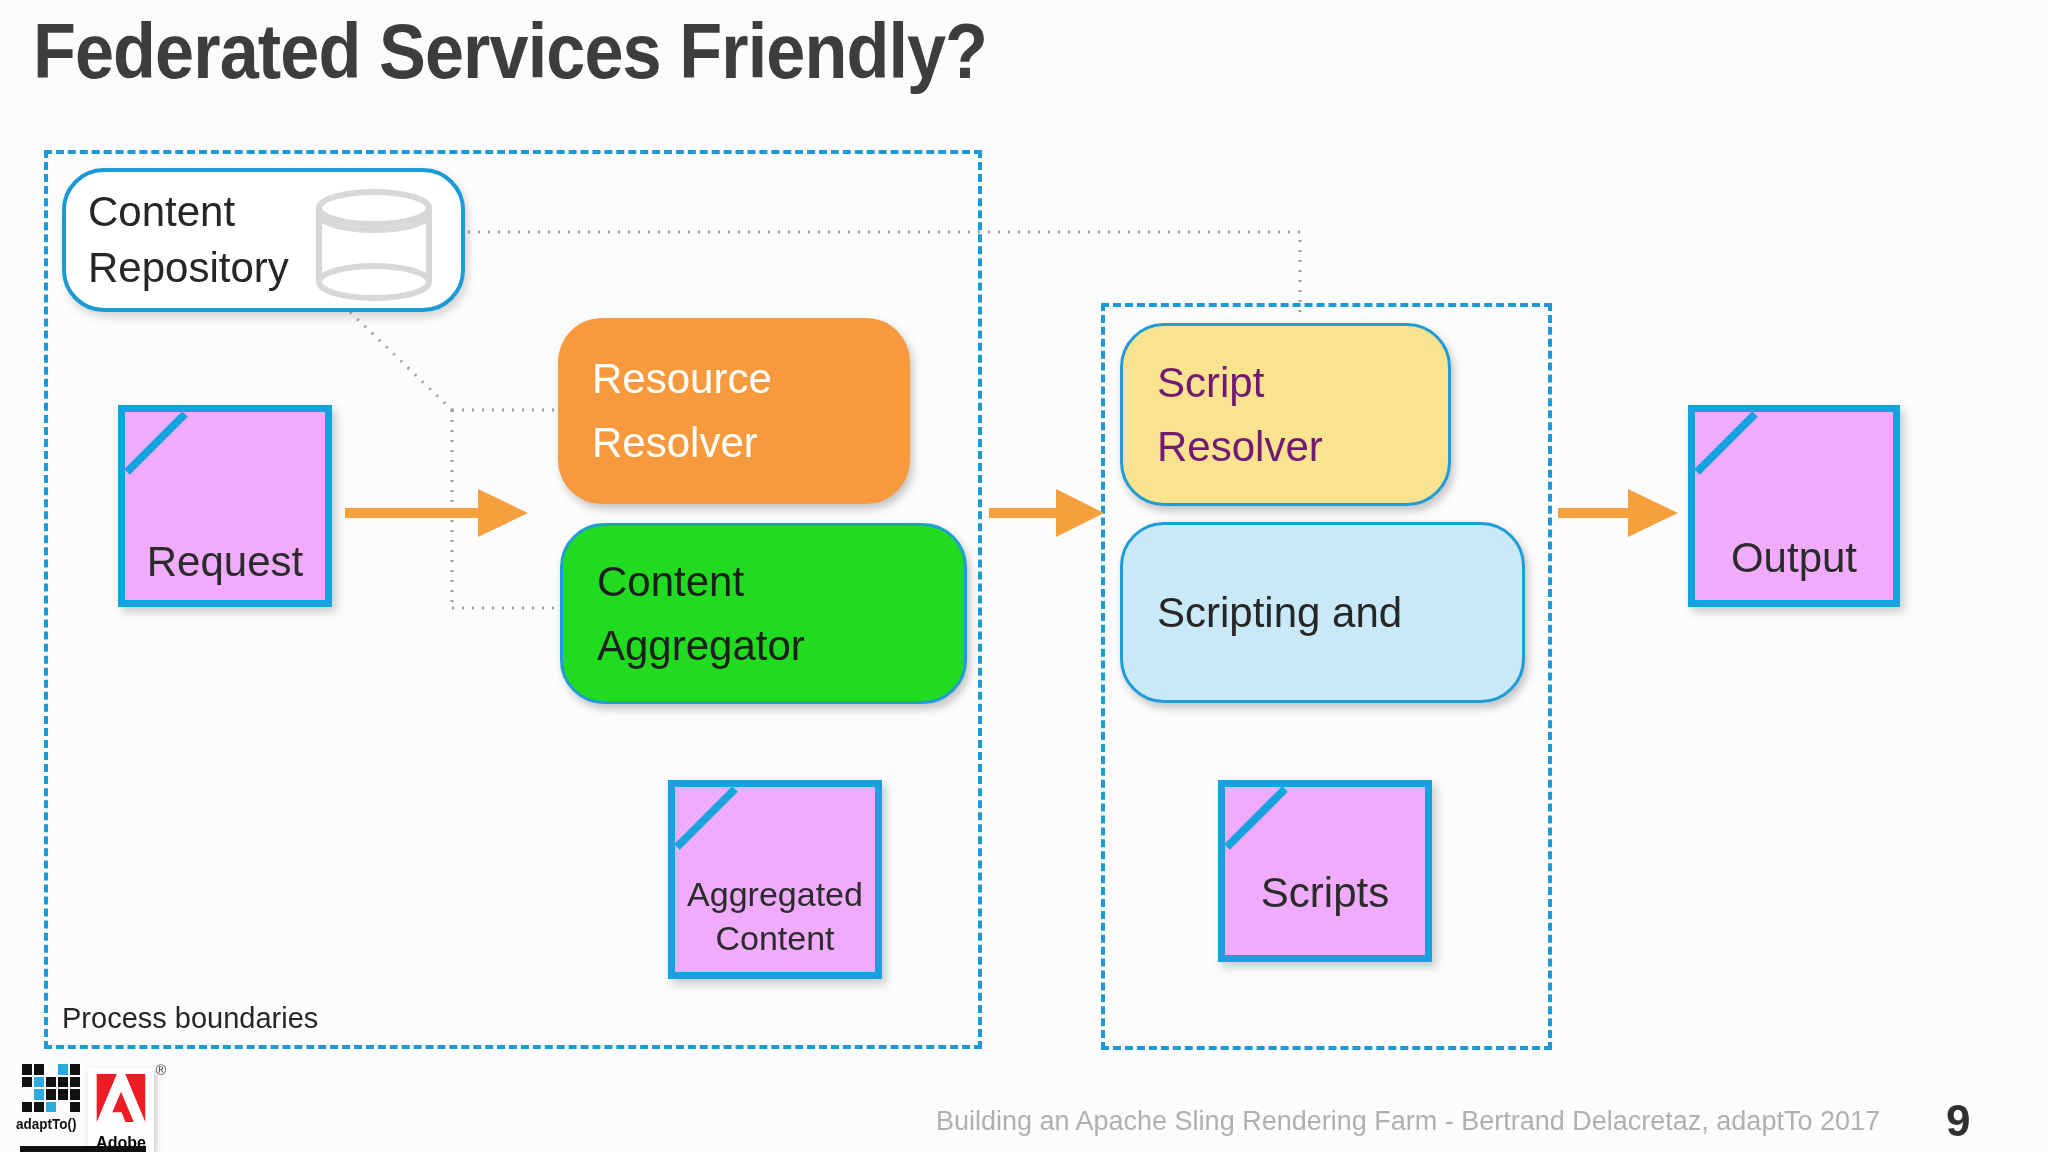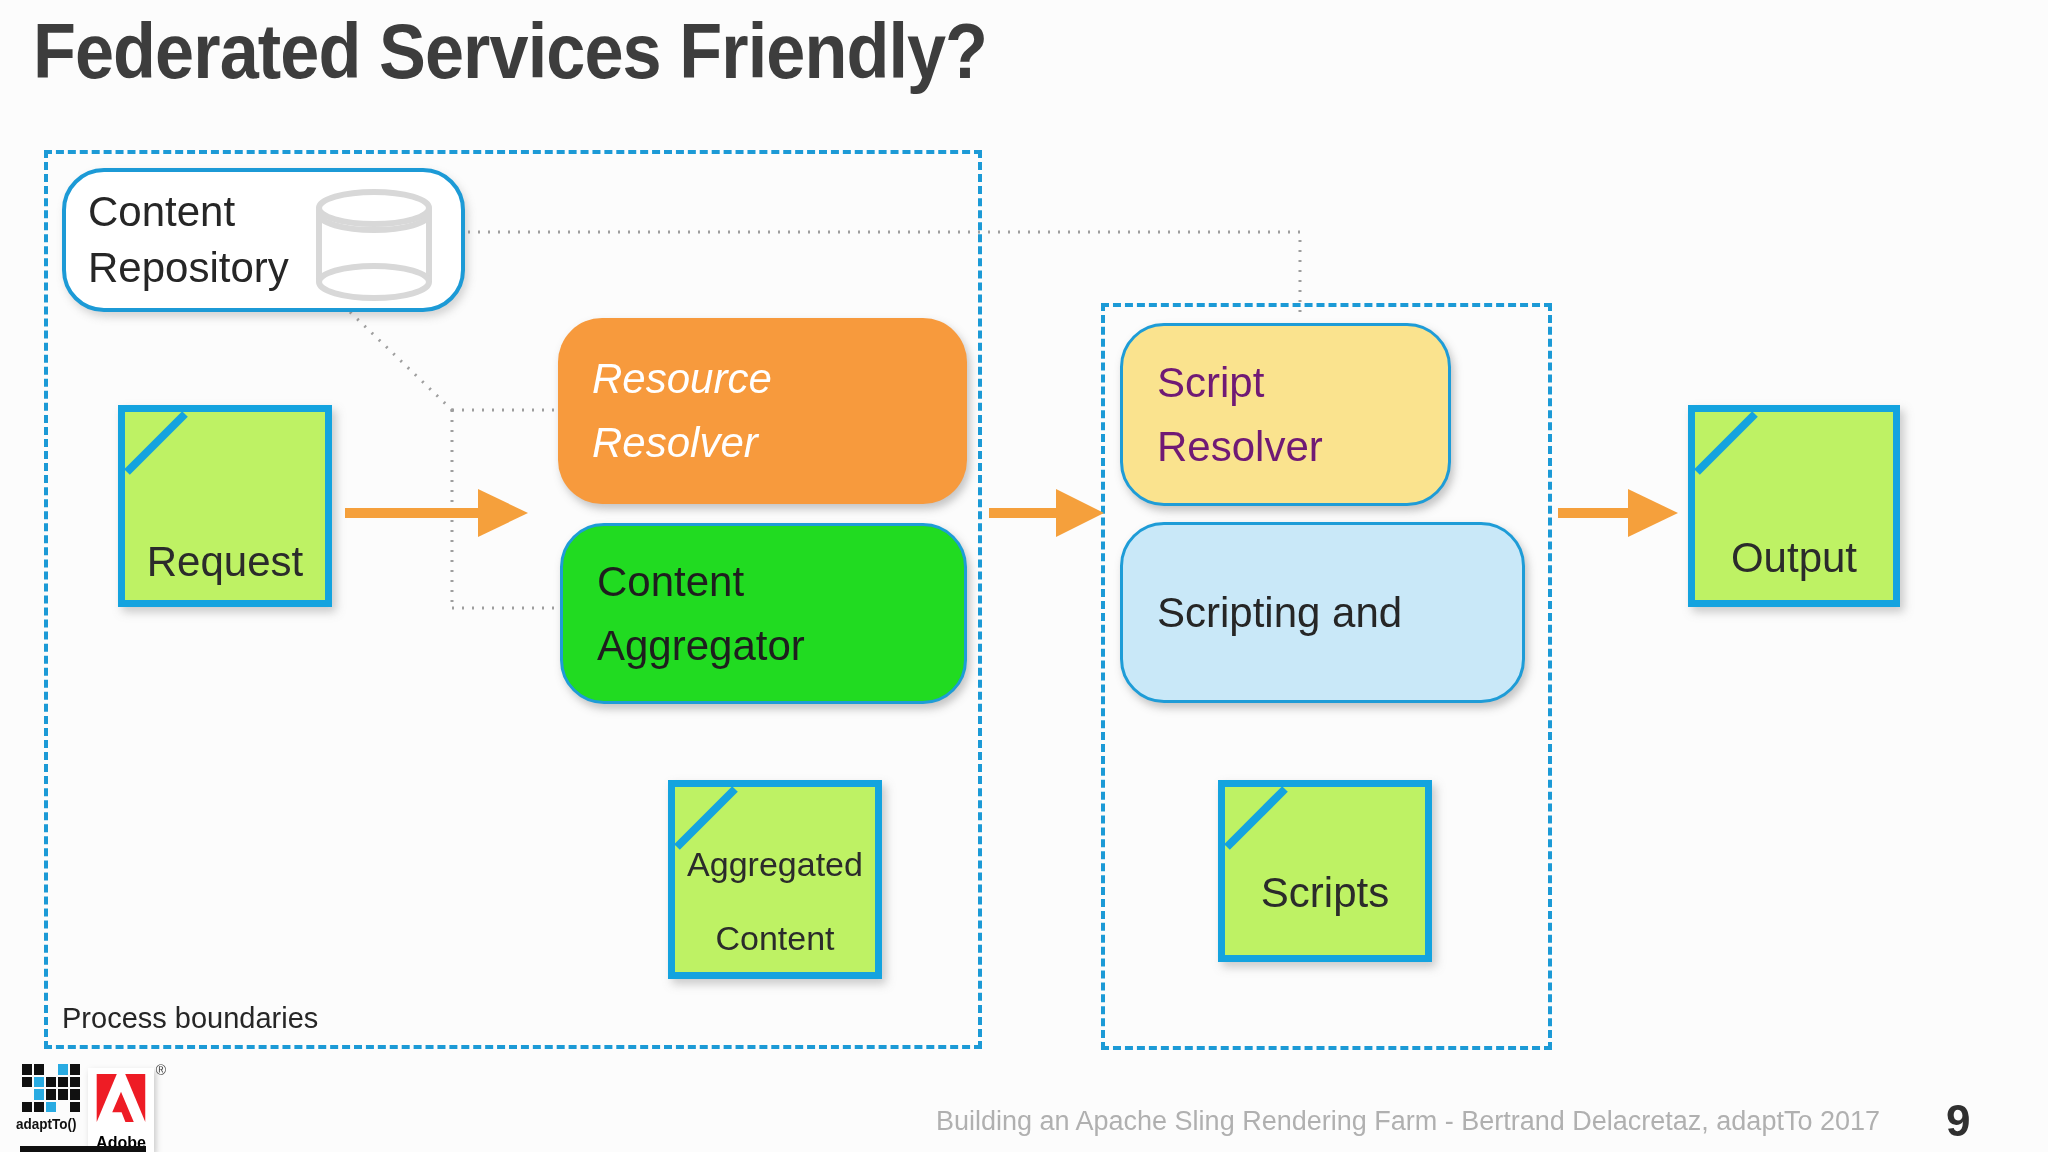--- a/index.html
+++ b/index.html
@@ -42,45 +42,45 @@
   }
   #content-repository{
     left:62px;top:168px;width:403px;height:144px;
     background:#ffffff;border:4px solid #1c9ad6;border-radius:42px;
     font-size:42px;line-height:56px;color:#262626;
     display:flex;flex-direction:column;justify-content:center;padding-left:22px;
     box-shadow:3px 5px 9px rgba(120,120,120,0.30);
   }
   #content-repository .cyl{position:absolute;right:26px;top:16px;}
   #resource-resolver{
-    left:558px;top:318px;width:409px;height:186px;
-    background:#f79a3d;color:#ffffff;font-style:italic;
+    left:558px;top:318px;width:352px;height:186px;
+    background:#f79a3d;color:#ffffff;
   }
   #content-aggregator{
     left:560px;top:523px;width:407px;height:181px;
     background:#21db21;border:3px solid #1e9cd7;color:#1e1e1e;
   }
   #script-resolver{
     left:1120px;top:323px;width:331px;height:183px;
     background:#fae38e;border:3px solid #1e9cd7;color:#701a75;
   }
   #scripting-and-rendering{
     left:1120px;top:522px;width:405px;height:181px;
     background:#c9e8f8;border:3px solid #1e9cd7;color:#262626;
   }
   
   .doc{
-    background:#bef264;border:7px solid #14a3df;
+    background:#f0abfc;border:7px solid #14a3df;
     box-shadow:4px 5px 9px rgba(110,110,110,0.35);
     display:flex;flex-direction:column;justify-content:flex-end;align-items:center;
     color:#2b2b2b;text-align:center;
   }
   .doc .ear{position:absolute;left:-2px;top:-2px;}
   #doc-request{left:118px;top:405px;width:214px;height:202px;font-size:42px;padding-bottom:14px;}
-  #doc-aggregated-content{left:668px;top:780px;width:214px;height:199px;font-size:34px;line-height:44px;padding-bottom:12px;gap:30px;}
+  #doc-aggregated-content{left:668px;top:780px;width:214px;height:199px;font-size:34px;line-height:44px;padding-bottom:12px;}
   #doc-scripts{left:1218px;top:780px;width:214px;height:182px;font-size:42px;padding-bottom:38px;}
   #doc-output{left:1688px;top:405px;width:212px;height:202px;font-size:42px;padding-bottom:18px;}
   
   .footer-credit{
     position:absolute;right:168px;top:1106px;
     font-size:27px;color:#b0b0b0;
   }
   .page-number{
     position:absolute;left:1946px;top:1096px;
     font-size:44px;color:#303030;font-weight:600;

